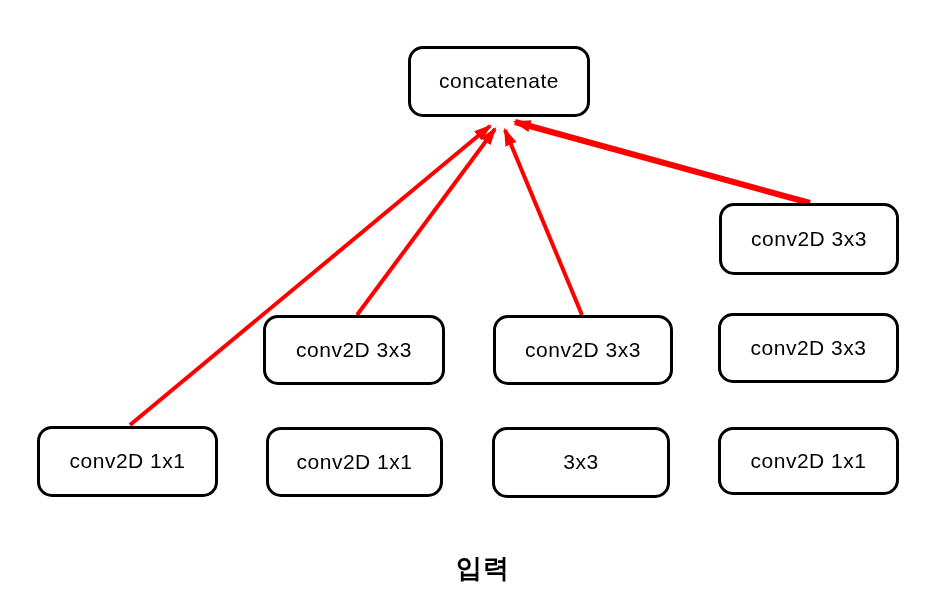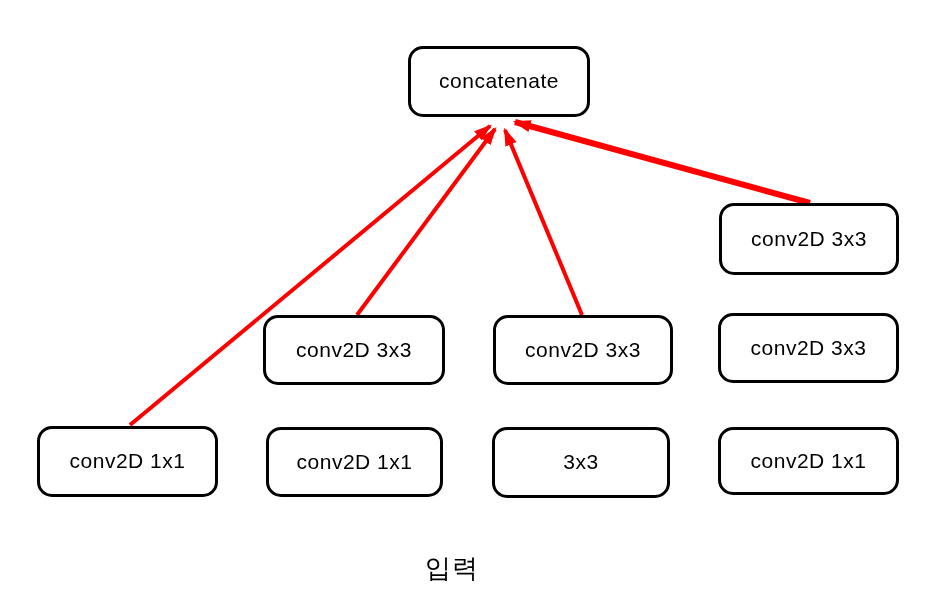--- a/index.html
+++ b/index.html
@@ -35,27 +35,28 @@
     align-items: center;
     justify-content: center;
     font-size: 21px;
     color: #000000;
     text-align: center;
     line-height: 1.15;
     letter-spacing: 0.5px;
   }
   .footer-label {
     position: absolute;
-    left: 425px;
+    left: 383px;
     top: 551px;
     width: 200px;
-    text-align: left;
+    text-align: center;
     font-size: 26px;
     color: #000000;
     letter-spacing: 1px;
+    font-weight: bold;
   }
 </style>
 </head>
 <body>
 
 <div class="canvas">
 
   <svg class="edges" viewBox="0 0 937 602" xmlns="http://www.w3.org/2000/svg">
     <defs>
       <marker id="arrowhead" markerUnits="userSpaceOnUse" markerWidth="18" markerHeight="14" viewBox="0 0 15 10" refX="13" refY="5" orient="auto">

